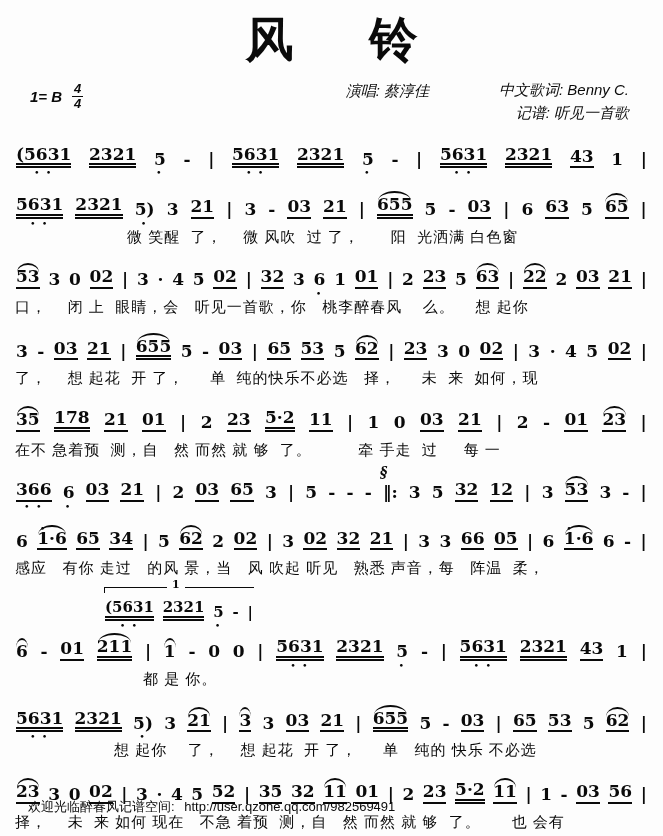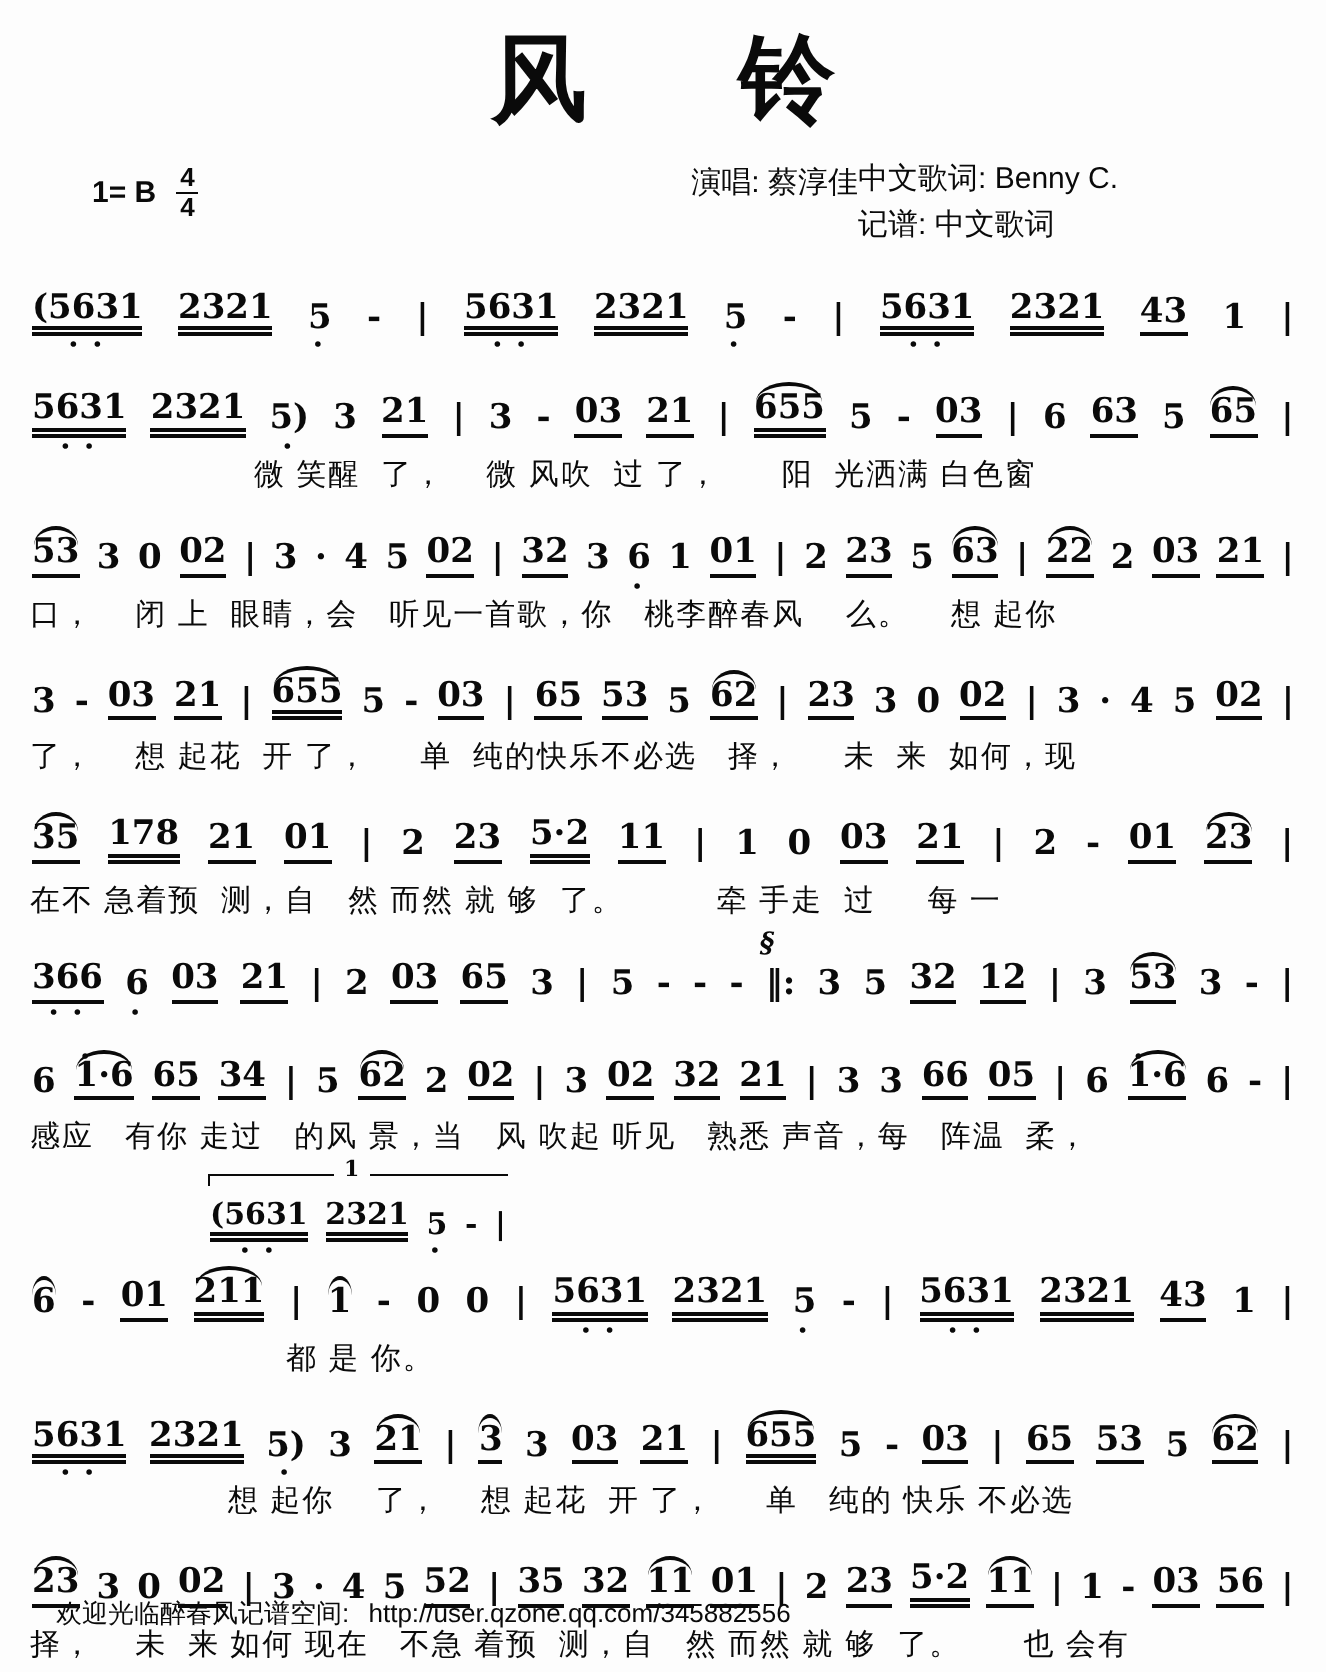--- a/index.html
+++ b/index.html
@@ -9,27 +9,27 @@
   }
   .page{position:relative;width:663px;height:836px}
   
   .title{
     margin:0;padding-top:8px;text-align:center;
     font-family:Liberation Serif, serif;font-weight:bold;
     font-size:48px;letter-spacing:14px;text-indent:14px;
   }
   .meta{
     display:grid;grid-template-columns:170px 1fr 200px;
-    align-items:start;padding:6px 34px 0 46px;font-size:15px;
+    align-items:start;padding:6px 34px 0 30px;font-size:15px;font-style:italic;
   }
   .keytime{display:flex;align-items:center;gap:10px;font-weight:bold;padding-top:4px}
   .frac{display:inline-flex;flex-direction:column;line-height:1.05;font-size:13px;text-align:center}
   .frac .ftop{border-bottom:1.5px solid #0a0a0a;padding:0 2px}
   .performer{text-align:right;padding-top:4px;white-space:nowrap}
-  .credits{text-align:left;line-height:1.55;white-space:nowrap}
+  .credits{text-align:right;line-height:1.55;white-space:nowrap}
   
   .sheet{padding:0 15px}
   .line{position:relative;margin-top:9px}
   .notes{
     display:flex;justify-content:space-between;align-items:flex-end;
     font-family:"DejaVu Serif","Liberation Serif",serif;
     font-weight:bold;font-size:17px;line-height:1.1;
     padding-top:11px;padding-bottom:7px;
   }
   .tok{position:relative;padding:0 1px;white-space:nowrap}
@@ -88,21 +88,21 @@
       <span>演唱:</span>
       <span>蔡淳佳</span>
     </div>
     <div class="credits">
       <div>
         <span>中文歌词:</span>
         <span>Benny C.</span>
       </div>
       <div>
         <span>记谱:</span>
-        <span>中文歌词</span>
+        <span>听见一首歌</span>
       </div>
     </div>
   </div>
 
   <div class="sheet">
       <div class="line line-1">
         <div class="notes">
           <span class="tok"><span class="txt u2">(5631</span><span class="ldots">• •</span></span>
           <span class="tok"><span class="txt u2">2321</span></span>
           <span class="tok"><span class="txt">5</span><span class="ldots">•</span></span>
@@ -382,16 +382,16 @@
           <span class="tok"><span class="txt u1">03</span></span>
           <span class="tok"><span class="txt u1">56</span></span>
           <span class="tok"><span class="txt">|</span></span>
         </div>
         <div class="lyrics">择，    未  来 如何 现在   不急 着预  测，自   然 而然 就 够  了。      也 会有</div>
       </div>
     </div>
 
   <div class="footer">
     <span>欢迎光临醉春风记谱空间:</span>
-    <span class="url">http://user.qzone.qq.com/345882556</span>
+    <span class="url">http://user.qzone.qq.com/982569491</span>
   </div>
 
 </div>
 
 </body></html>

